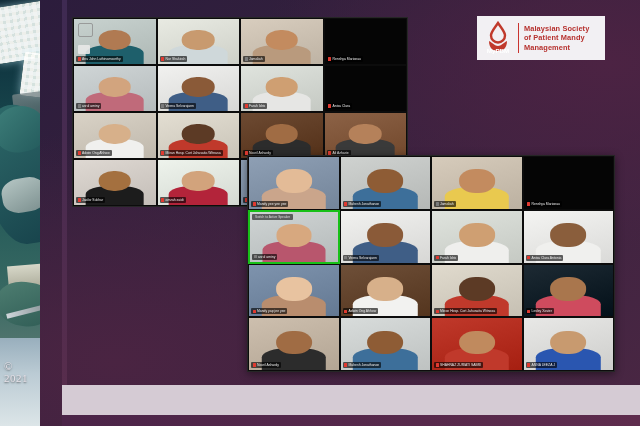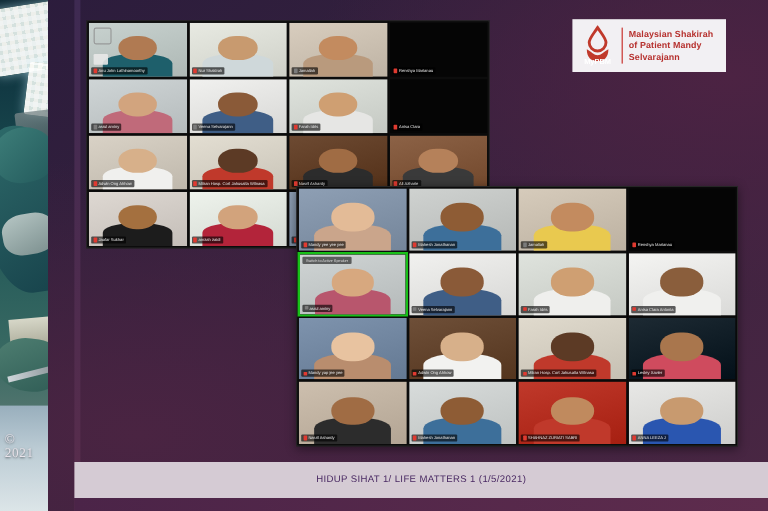--- a/index.html
+++ b/index.html
@@ -127,23 +127,23 @@
     <div class="logo-mark">
       <svg viewBox="0 0 30 34" width="30" height="34" aria-hidden="true">
         <path d="M15 2 C11 8 8 11 8 14.5 A7 7 0 0 0 22 14.5 C22 11 19 8 15 2 Z" fill="none" stroke="#c0392b" stroke-width="2.4"></path>
         <path d="M6 20 C6 27 10 30 15 30 C20 30 24 27 24 20 C20 22 18 25 15 25
                  C12 25 10 22 6 20 Z" fill="#c0392b"></path>
         <text x="15" y="32.4" font-size="6.2" fill="#ffffff" text-anchor="middle" font-family="Liberation Sans, sans-serif" font-weight="bold">MyPBM</text>
       </svg>
     </div>
     <div class="logo-rule"></div>
     <div>
-      <div class="logo-txt">Malaysian Shakirah</div>
+      <div class="logo-txt">Malaysian Society</div>
       <div class="logo-txt">of Patient Mandy</div>
-      <div class="logo-txt">Selvarajann</div>
+      <div class="logo-txt">Management</div>
     </div>
   </div>
 
   <div class="grid" id="grid-main">
       <div class="tile">
         <div class="vid" style="background: linear-gradient(165deg, rgb(200, 210, 207), rgb(174, 184, 181));">
           <div class="body" style="bottom: 0px; width: 72%; height: 42%; background: rgb(30, 95, 107);"></div>
           <div class="face" style="top: 24%; width: 40%; height: 46%; background: rgb(176, 122, 82);"></div>
         </div>
         <div class="selfbadge"></div>
@@ -354,17 +354,16 @@
       <div class="tile">
         <div class="vid" style="background: linear-gradient(165deg, rgb(232, 232, 230), rgb(206, 206, 204));">
           <div class="body" style="bottom: 0px; width: 72%; height: 42%; background: rgb(42, 86, 176);"></div>
           <div class="face" style="top: 24%; width: 40%; height: 46%; background: rgb(200, 154, 111);"></div>
         </div>
         <div class="nm">ANNA LEEZA J</div>
       </div>
     </div>
 
   <div class="banner">
-    <div class="banner-sub">HIDUP SIHAT 1/ LIFE MATTERS 1 (1/5/2021)</div>
   </div>
   <div class="banner-bot"></div>
 
 </div>
 
 </body></html>

